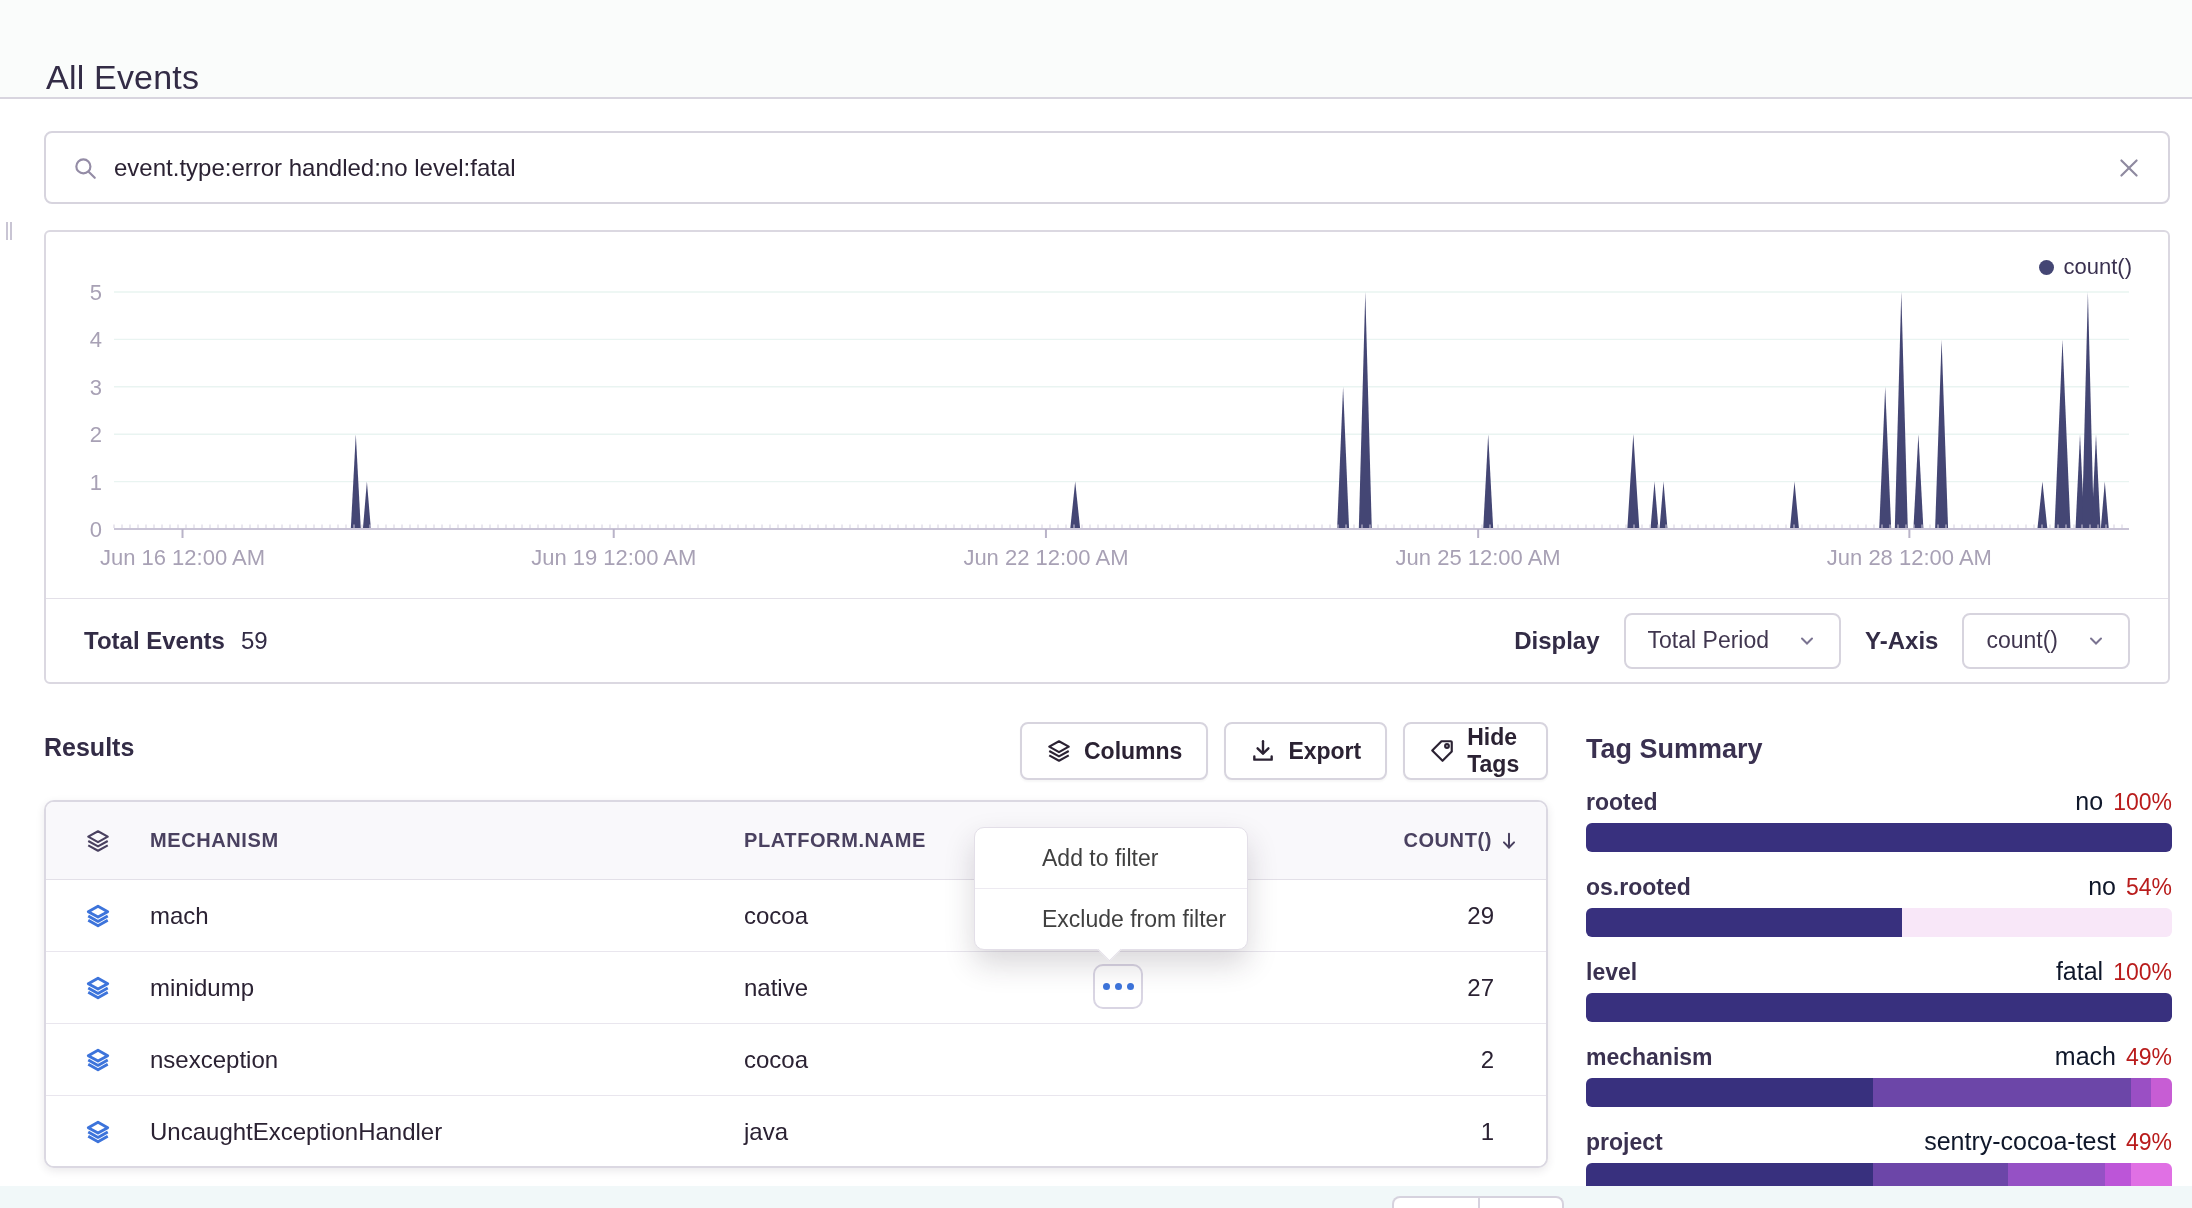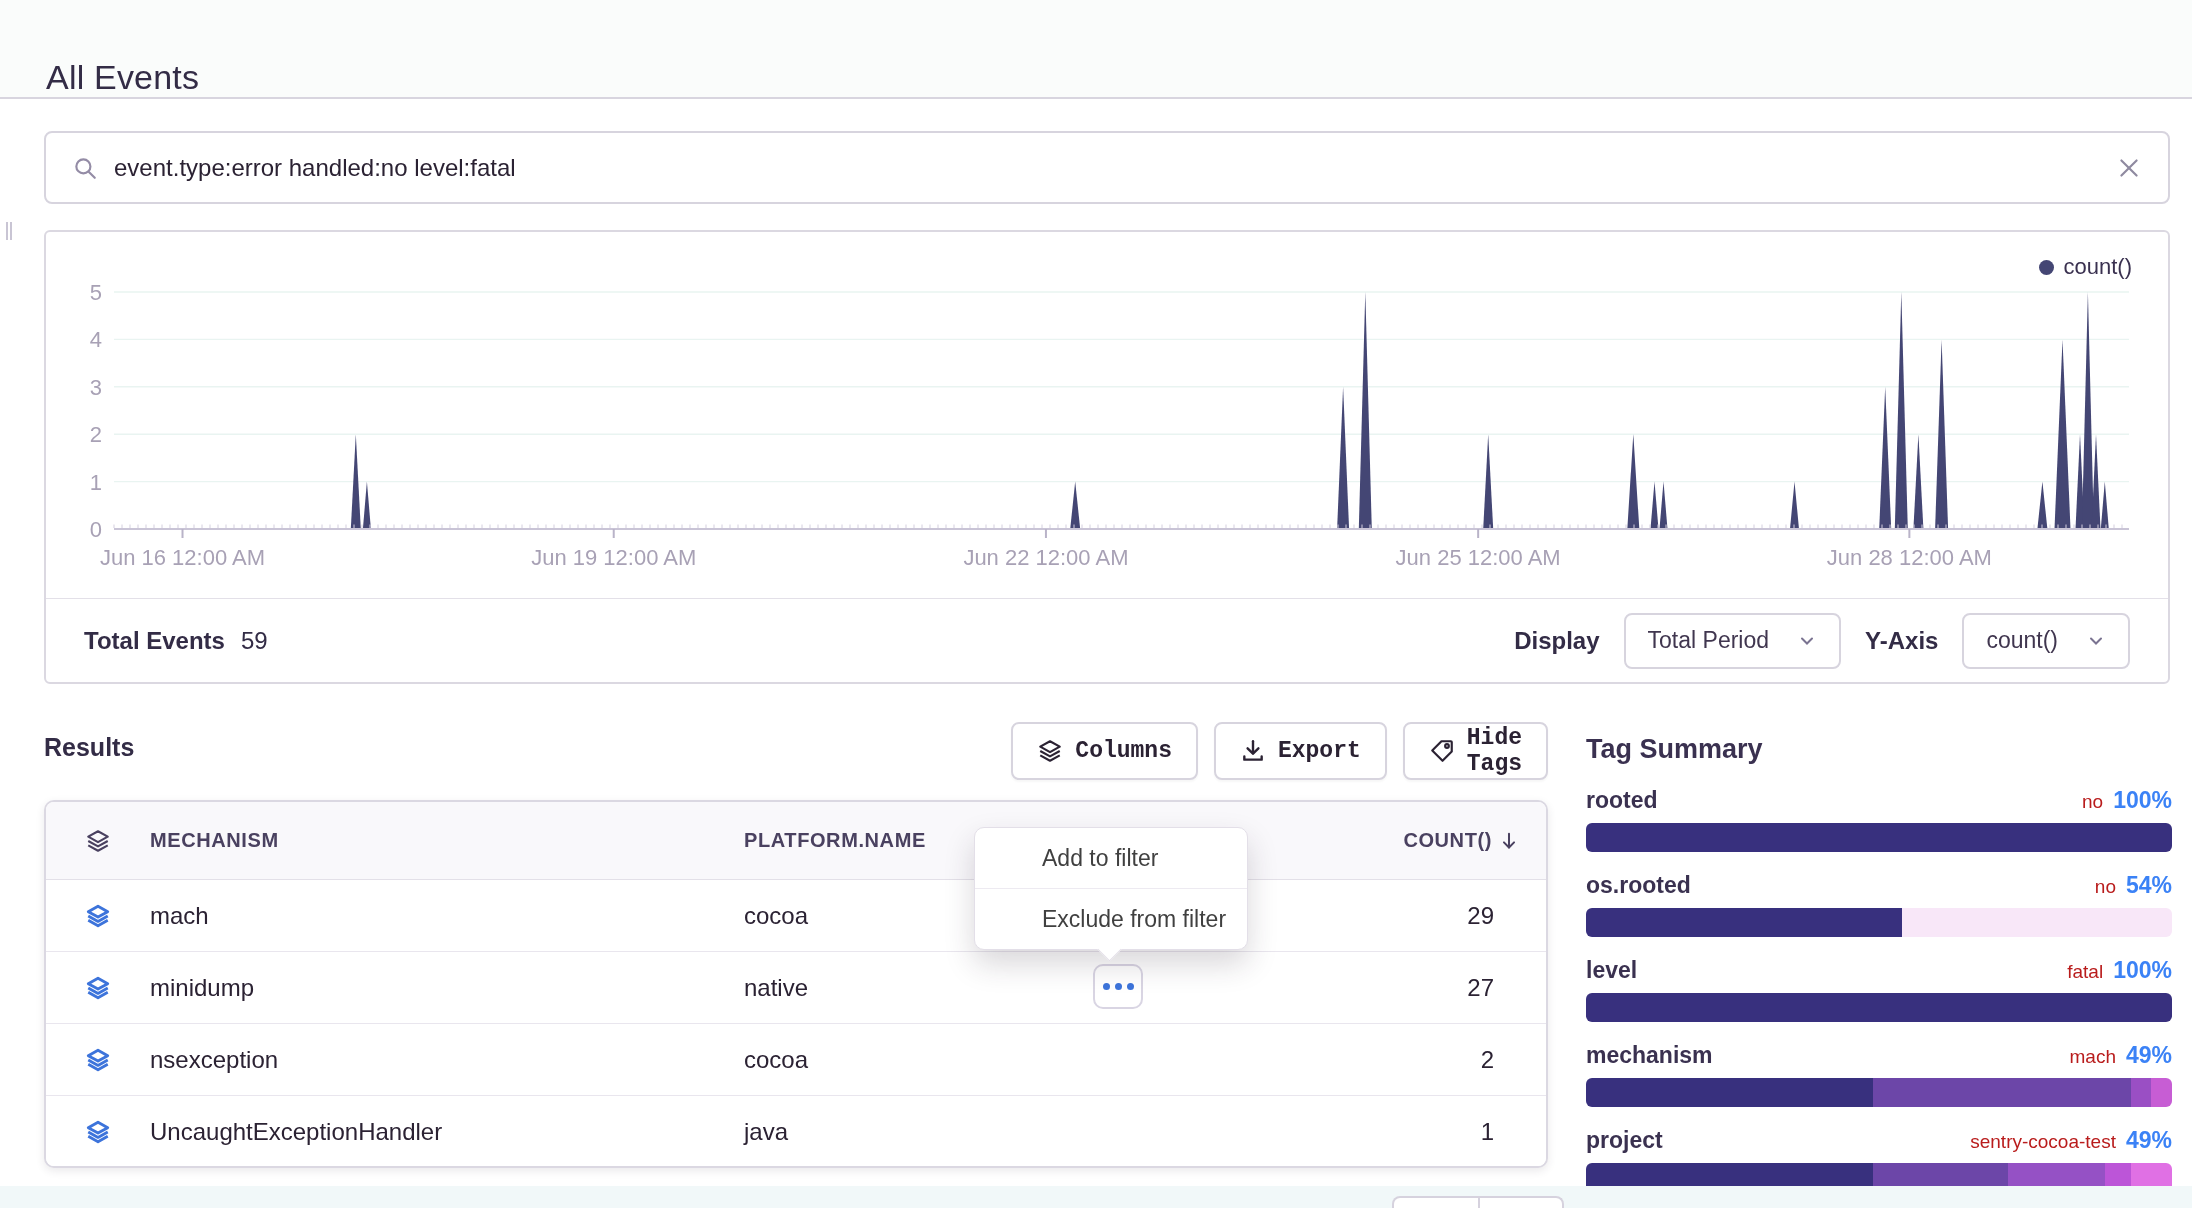--- a/index.html
+++ b/index.html
@@ -33,21 +33,21 @@
     border-top:1px solid #E3E0E8; display:flex; align-items:center; padding:0 38px; }
   .total-label { font-size:24px; font-weight:700; color:#332C46; }
   .total-value { font-size:24px; color:#332C46; margin-left:16px; }
   .footer-right { margin-left:auto; display:flex; align-items:center; gap:24px; }
   .ctl-label { font-size:24px; font-weight:700; color:#332C46; }
   .dropdown { height:56px; background:#fff; border:2px solid #D7D4DE; border-radius:8px;
     display:flex; align-items:center; gap:28px; padding:0 22px; font-size:23px; font-weight:500; color:#40364F; cursor:pointer; }
 
   
   .results-heading { position:absolute; left:44px; top:733px; font-size:25px; font-weight:700; color:#332C46; }
-  .toolbar { position:absolute; top:722px; left:1020px; width:528px; height:58px; display:flex; justify-content:flex-end; gap:16px;font-family:Liberation Mono, monospace; }
+  .toolbar { position:absolute; top:722px; left:1020px; width:528px; height:58px; display:flex; justify-content:flex-end; gap:16px; }
   .tbtn { height:58px; background:#fff; border:2px solid #D7D4DE; border-radius:8px;
     display:flex; align-items:center; gap:12px; padding:0 24px;
     font-size:23px; font-weight:700; color:#2B2233; box-shadow:0 2px 2px rgba(50,40,60,.04); cursor:pointer; }
 
   
   .table-card { position:absolute; left:44px; top:800px; width:1504px; height:368px;
     background:#fff; border:2px solid #DBD8E2; border-radius:10px;
     box-shadow:0 3px 8px rgba(50,40,60,.10); overflow:hidden; }
   .t-head { height:78px; background:#F9F8FB; border-bottom:1px solid #E3E0E8;
     display:flex; align-items:center; }
@@ -73,22 +73,22 @@
     background:#fff; border:2px solid #D9D5E3; border-radius:10px;
     display:flex; align-items:center; justify-content:center; gap:5px; z-index:20; cursor:pointer; }
   .ellipsis-btn .dot { width:7px; height:7px; border-radius:50%; background:#3D74DB; }
 
   
   .tag-summary { position:absolute; left:1586px; top:734px; width:586px; }
   .ts-title { font-size:27px; font-weight:700; color:#3A3150; margin-bottom:22px; }
   .ts-row { margin-bottom:20px; }
   .ts-labels { display:flex; align-items:baseline; height:30px; margin-bottom:6px; }
   .ts-name { font-size:23px; font-weight:700; color:#3A3150; }
-  .ts-val { margin-left:auto; font-size:19px; color:#b91c1c; }
-  .ts-pct { font-size:23px; font-weight:700; color:#3b82f6; margin-left:10px; }
+  .ts-val { margin-left:auto; font-size:25px; color:#0f172a; }
+  .ts-pct { font-size:23px; font-weight:400; color:#b91c1c; margin-left:10px; }
   .ts-bar { height:29px; border-radius:6px; overflow:hidden; display:flex; }
   .ts-seg { height:100%; }
 
   
   .bottom-strip { position:absolute; left:0; top:1186px; width:2192px; height:22px; background:#F1F8F9; }
   .pagination-stub { position:absolute; left:1392px; top:1196px; width:172px; height:12px;
     background:#fff; border:2px solid #D6D2DE; border-bottom:none; border-radius:8px 8px 0 0; }
   .pagination-stub .split { position:absolute; left:50%; top:0; width:2px; height:100%; background:#D6D2DE; }
 
   svg text { font-family:"Liberation Sans", sans-serif; }

